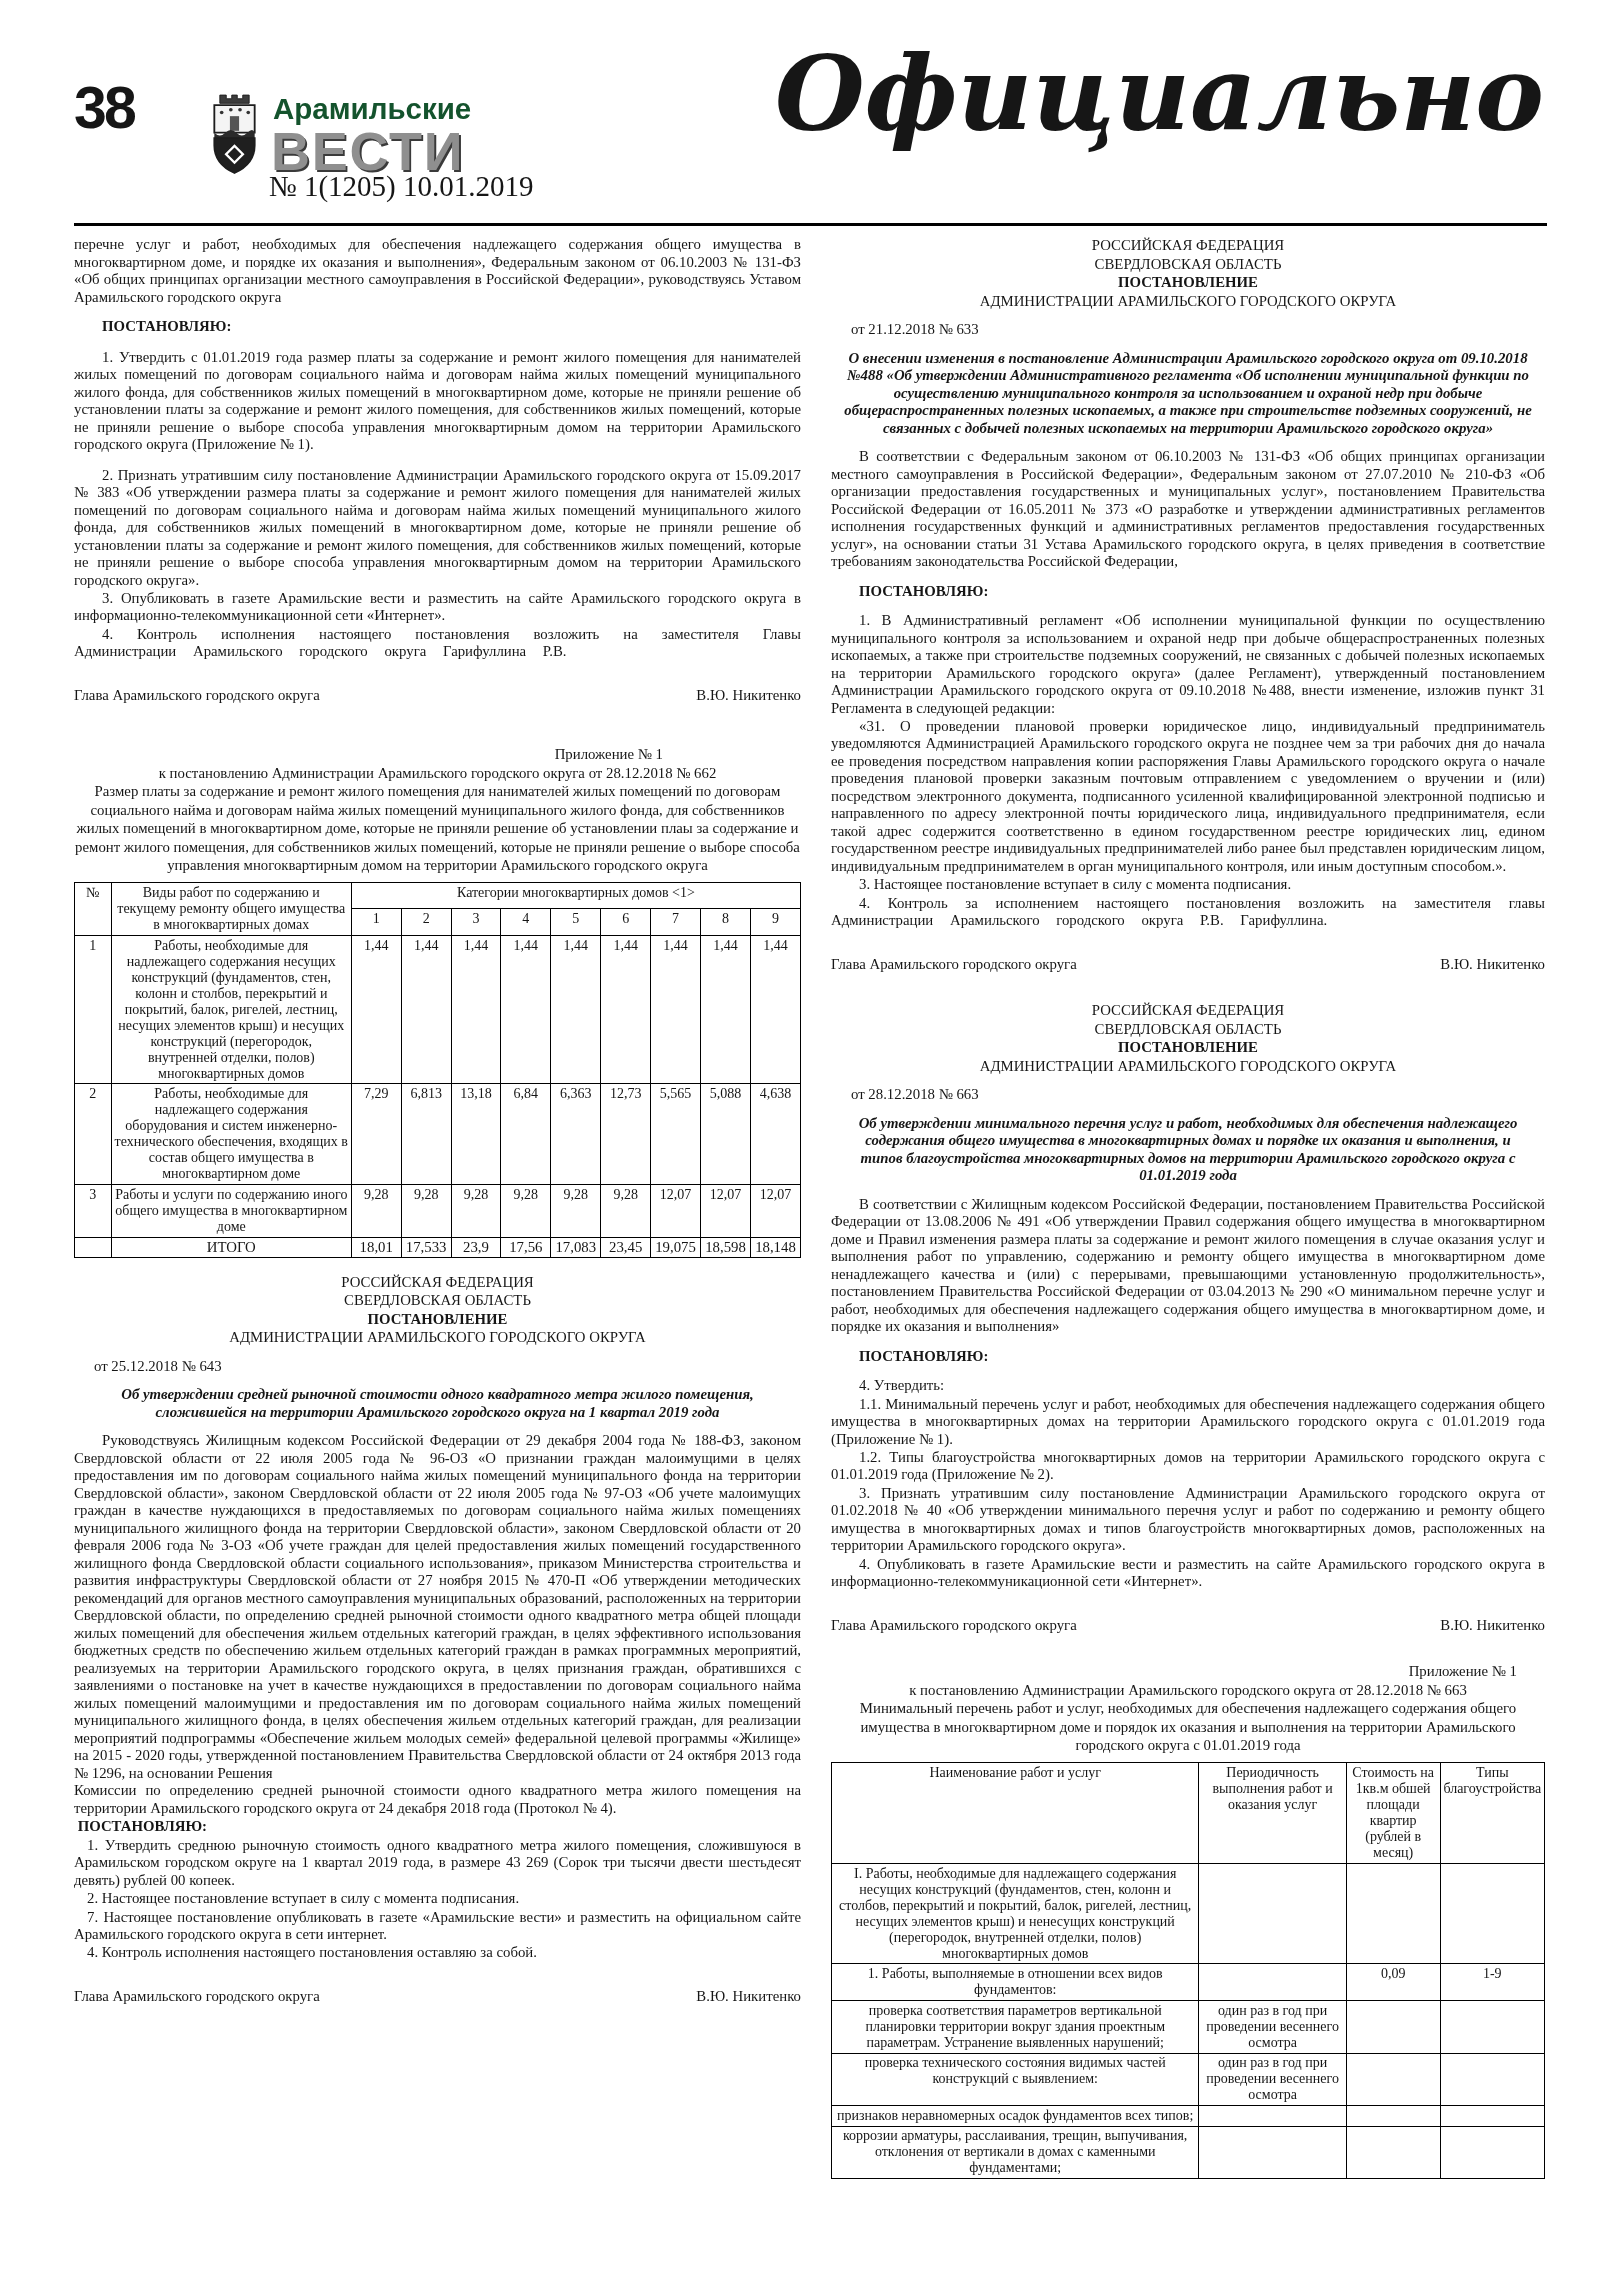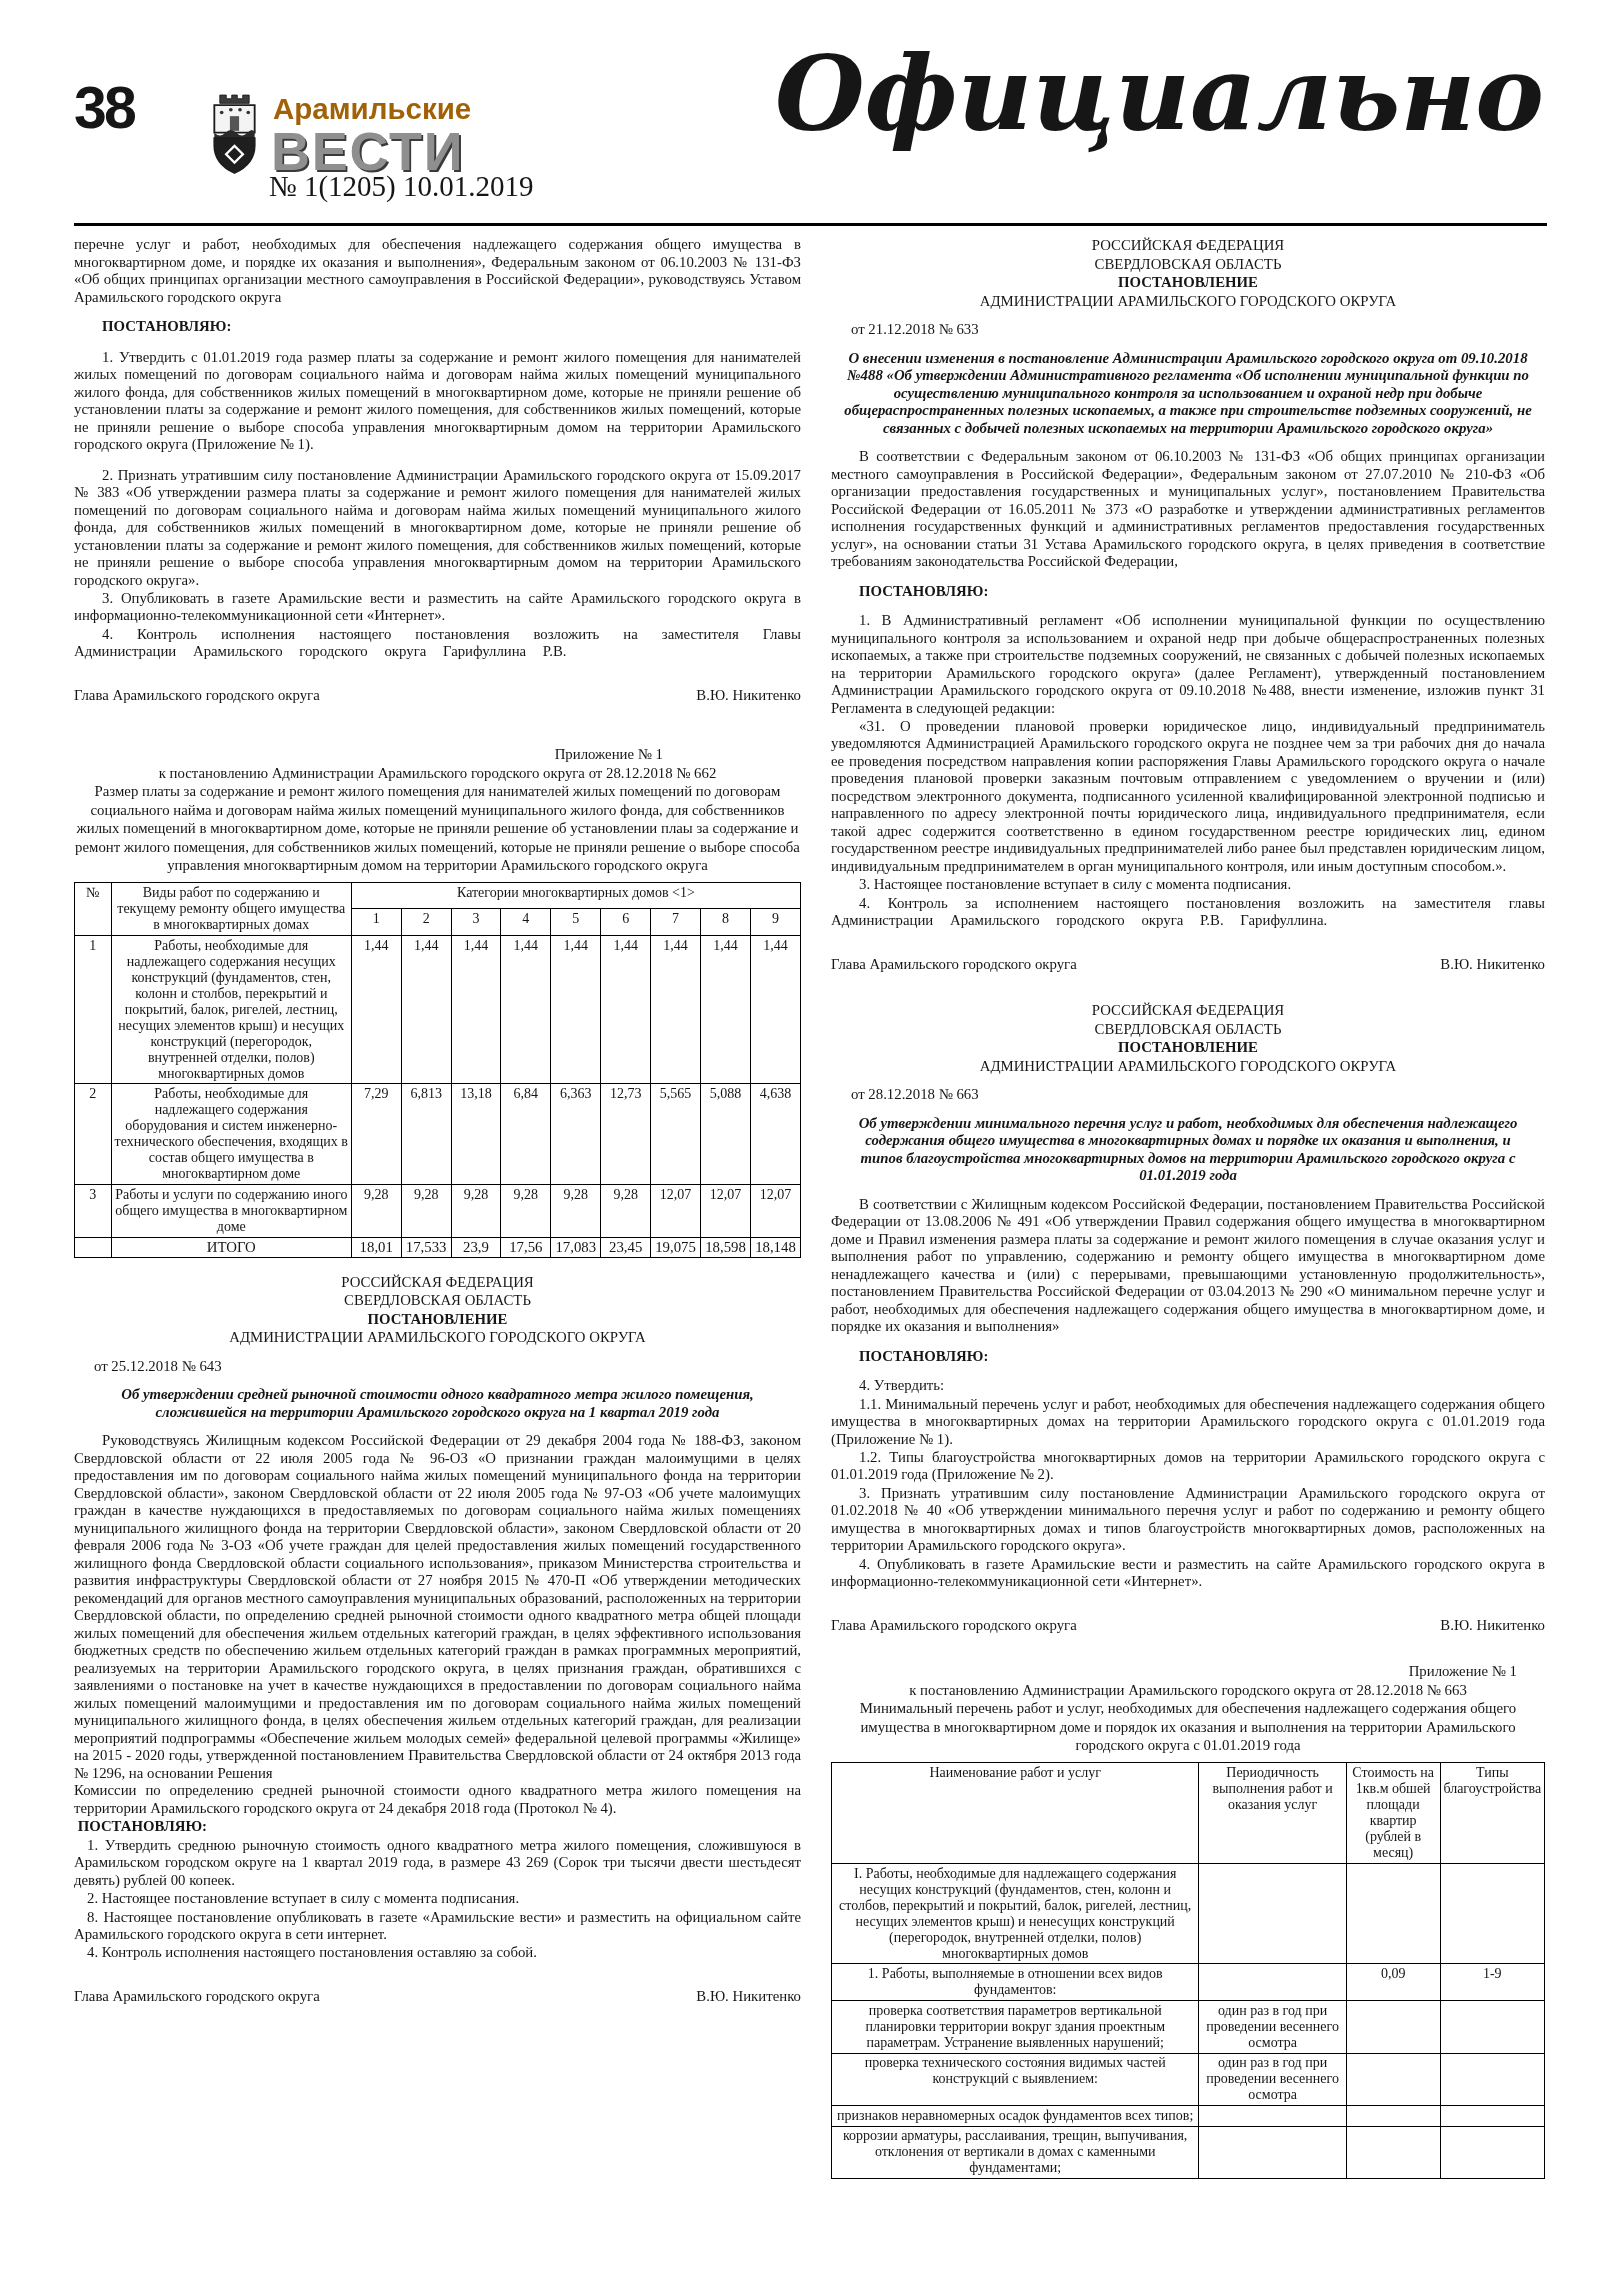--- a/index.html
+++ b/index.html
@@ -6,21 +6,21 @@
   body { background:#e8e8e8; }
   .page { position:relative; width:1619px; height:2290px; background:#ffffff; margin:0 auto;
           overflow:hidden; color:#161616; font-family:"Liberation Serif", serif; }
 
   
   .masthead { position:absolute; top:0; left:0; width:1619px; height:227px; }
   .page-num { position:absolute; left:74px; top:79px; font-family:"Liberation Sans", sans-serif;
               font-weight:bold; font-size:59px; line-height:1; letter-spacing:-2.8px; }
   .logo { position:absolute; left:207px; top:92px; width:55px; height:85px; }
   .brand-top { position:absolute; left:273px; top:94px; font-family:"Liberation Sans", sans-serif;
-               font-weight:bold; font-size:29.5px; line-height:1; color:#a16207; }
+               font-weight:bold; font-size:29.5px; line-height:1; color:#14532d; }
   .brand-bottom { position:absolute; left:271px; top:124px; font-family:"Liberation Sans", sans-serif;
                   font-weight:bold; font-size:54px; line-height:1; color:#8f8f8f;
                   text-shadow:1.8px 1.8px 0 #3a3a3a; letter-spacing:1.8px; }
   .issue-line { position:absolute; left:269px; top:170px; font-size:29px; }
   .section-title { position:absolute; left:775px; top:37px; width:628px; text-align:center;
                    font-family:"DejaVu Serif", serif; font-style:italic; font-weight:bold;
                    font-size:103px; line-height:1.1; }
   .head-rule { position:absolute; left:74px; top:223px; width:1473px; height:2.8px; background:#000; }
 
   
@@ -181,21 +181,21 @@
       <div class="bold">ПОСТАНОВЛЕНИЕ</div>
       <div>АДМИНИСТРАЦИИ АРАМИЛЬСКОГО ГОРОДСКОГО ОКРУГА</div>
     </div>
     <p class="date-line">от 25.12.2018 № 643</p>
     <p class="doc-title">Об утверждении средней рыночной стоимости одного квадратного метра жилого помещения, сложившейся на территории Арамильского городского округа на 1 квартал 2019 года</p>
     <p class="item">Руководствуясь Жилищным кодексом Российской Федерации от 29 декабря 2004 года № 188-ФЗ, законом Свердловской области от 22 июля 2005 года № 96-ОЗ «О признании граждан малоимущими в целях предоставления им по договорам социального найма жилых помещений муниципального фонда на территории Свердловской области», законом Свердловской области от 22 июля 2005 года № 97-ОЗ «Об учете малоимущих граждан в качестве нуждающихся в предоставляемых по договорам социального найма жилых помещениях муниципального жилищного фонда на территории Свердловской области», законом Свердловской области от 20 февраля 2006 года № 3-ОЗ «Об учете граждан для целей предоставления жилых помещений государственного жилищного фонда Свердловской области социального использования», приказом Министерства строительства и развития инфраструктуры Свердловской области от 27 ноября 2015 № 470-П «Об утверждении методических рекомендаций для органов местного самоуправления муниципальных образований, расположенных на территории Свердловской области, по определению средней рыночной стоимости одного квадратного метра общей площади жилых помещений для обеспечения жильем отдельных категорий граждан, в целях эффективного использования бюджетных средств по обеспечению жильем отдельных категорий граждан в рамках программных мероприятий, реализуемых на территории Арамильского городского округа, в целях признания граждан, обратившихся с заявлениями о постановке на учет в качестве нуждающихся в предоставлении по договорам социального найма жилых помещений малоимущими и предоставления им по договорам социального найма жилых помещений муниципального жилищного фонда, в целях обеспечения жильем отдельных категорий граждан, для реализации мероприятий подпрограммы «Обеспечение жильем молодых семей» федеральной целевой программы «Жилище» на 2015 - 2020 годы, утвержденной постановлением Правительства Свердловской области от 24 октября 2013 года № 1296, на основании Решения</p>
     <p class="lead">Комиссии по определению средней рыночной стоимости одного квадратного метра жилого помещения на территории Арамильского городского округа от 24 декабря 2018 года (Протокол № 4).</p>
     <p class="resolve" style="margin:0.9px 0; text-indent:3.7px;">ПОСТАНОВЛЯЮ:</p>
     <p class="item" style="text-indent:13px;">1. Утвердить среднюю рыночную стоимость одного квадратного метра жилого помещения, сложившуюся в Арамильском городском округе на 1 квартал 2019 года, в размере 43 269 (Сорок три тысячи двести шестьдесят девять) рублей 00 копеек.</p>
     <p class="item" style="text-indent:13px;">2. Настоящее постановление вступает в силу с момента подписания.</p>
-    <p class="item" style="text-indent:13px;">8. Настоящее постановление опубликовать в газете «Арамильские вести» и разместить на официальном сайте Арамильского городского округа в сети интернет.</p>
+    <p class="item" style="text-indent:13px;">7. Настоящее постановление опубликовать в газете «Арамильские вести» и разместить на официальном сайте Арамильского городского округа в сети интернет.</p>
     <p class="item" style="text-indent:13px;">4. Контроль исполнения настоящего постановления оставляю за собой.</p>
 
     <div class="sig">
       <span>Глава Арамильского городского округа</span>
       <span>В.Ю. Никитенко</span>
     </div>
   </div>
 
   <div class="col col-right">
 

